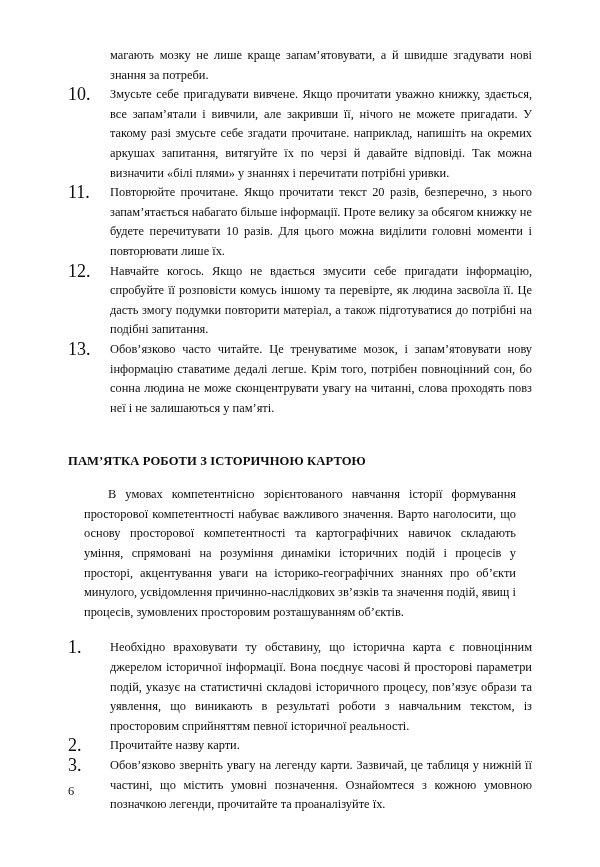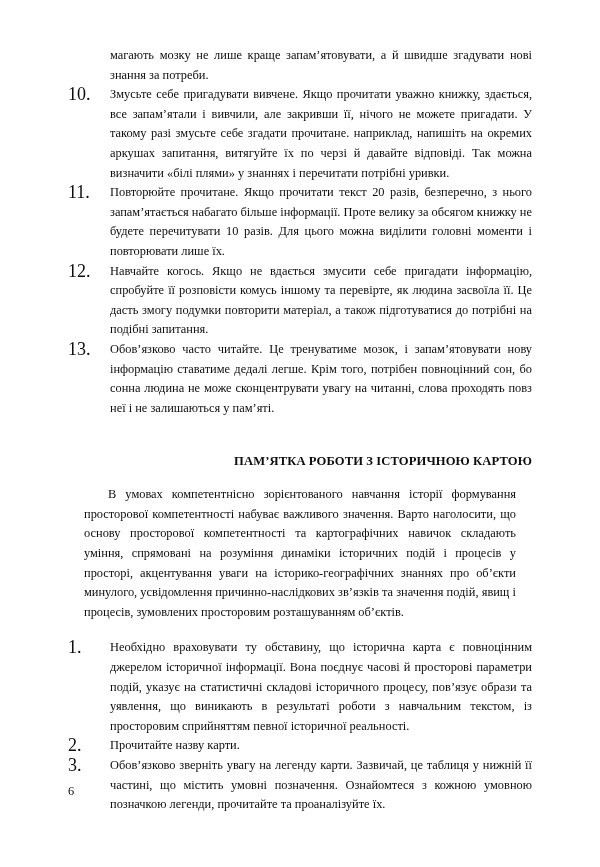--- a/index.html
+++ b/index.html
@@ -73,21 +73,21 @@
   }
 
   
   .body-text { display: block; }
 
   
   h2.section-heading {
     font-size: 12.6px;
     line-height: 16px;
     font-weight: bold;
-    text-align: right;
+    text-align: left;
     margin: 0;
     padding: 0;
     letter-spacing: 0.1px;
   }
   .heading-wrap {
     margin-top: 35px;
     margin-bottom: 13px;
   }
 
   

